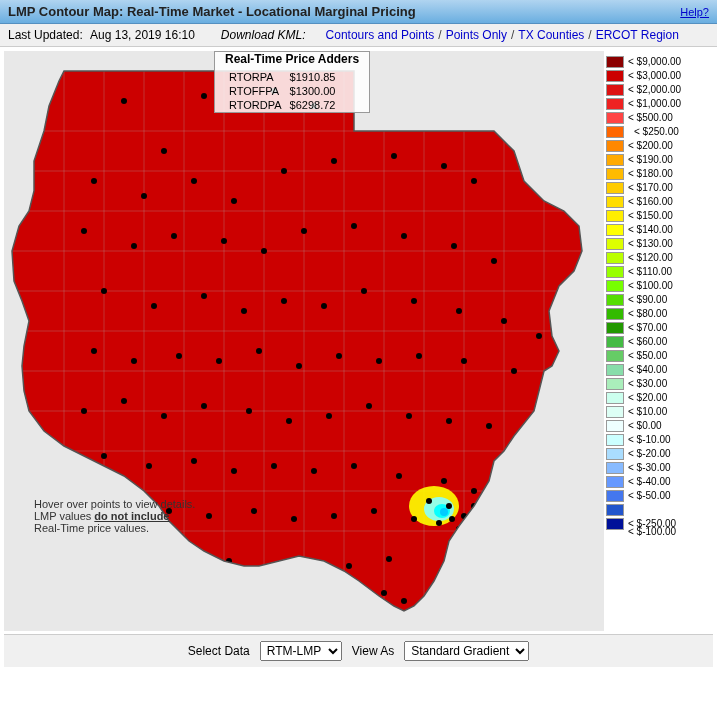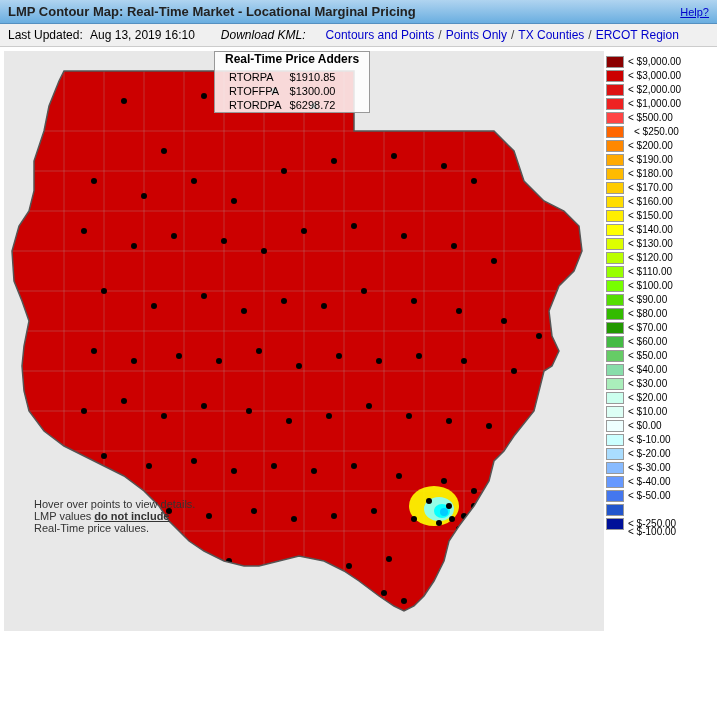--- a/index.html
+++ b/index.html
@@ -594,13 +594,25 @@
           <div class="legend-swatch" style="background-color: rgb(34, 85, 204); border: 1px solid rgb(153, 153, 153);"></div>
           <span style="white-space: nowrap; margin-top: 44px;">&lt; $-100.00</span>
         </div>
         <div class="legend-item">
           <div class="legend-swatch" style="background-color: rgb(0, 17, 153); border: 1px solid rgb(153, 153, 153);"></div>
           <span style="white-space: nowrap;">&lt; $-250.00</span>
         </div>
       </div>
   </div>
 
+  <div id="bottom-bar">
+    <label>Select Data</label>
+    <select>
+      <option>RTM-LMP</option>
+      <option>DAM-LMP</option>
+    </select>
+    <label>View As</label>
+    <select>
+      <option>Standard Gradient</option>
+      <option>Discrete Colors</option>
+    </select>
+  </div>
 </div>
 
 </body></html>

